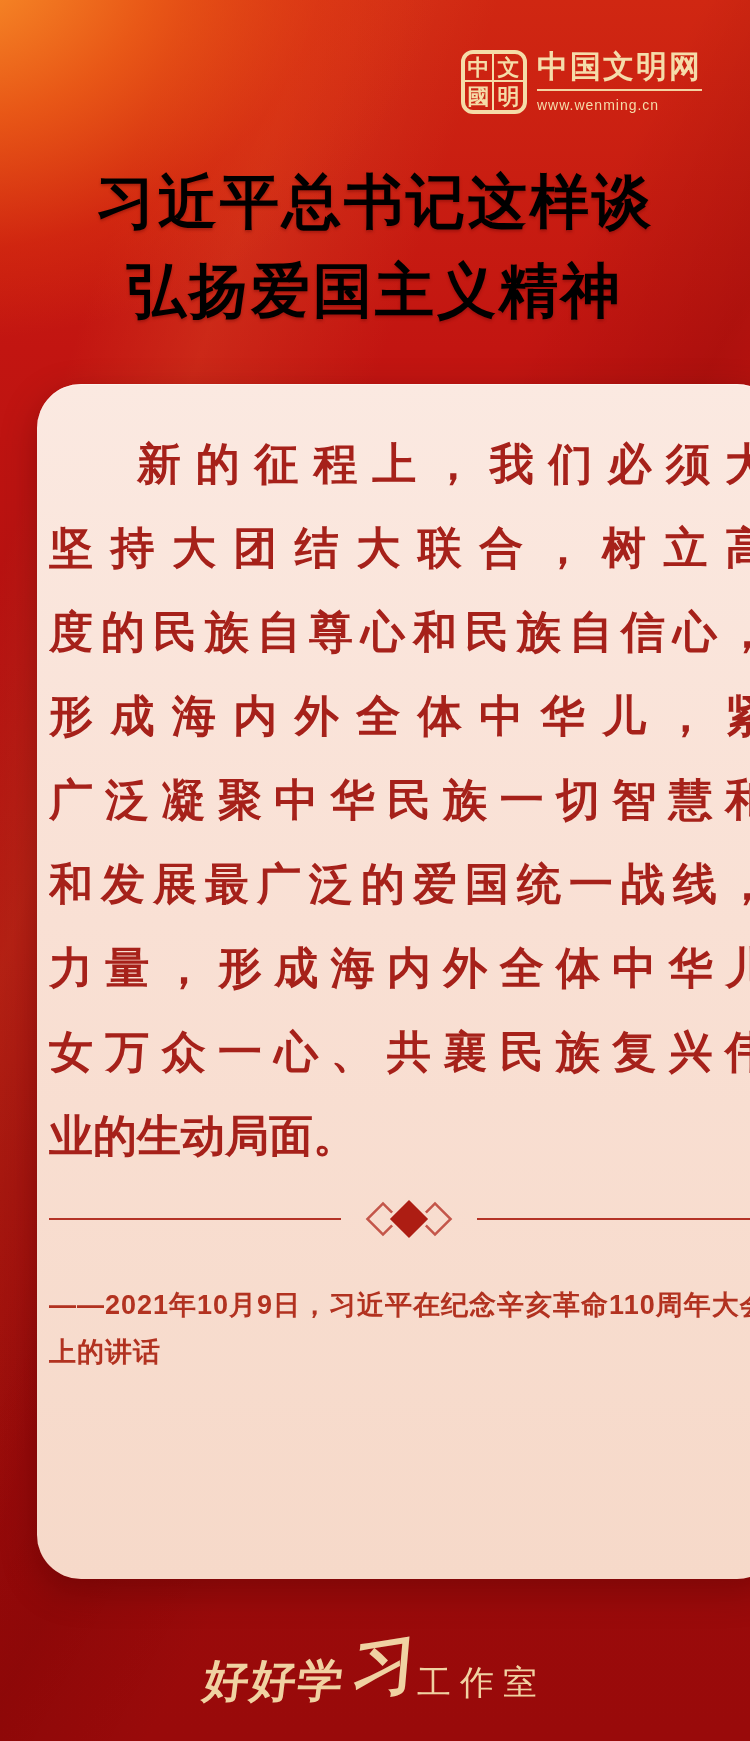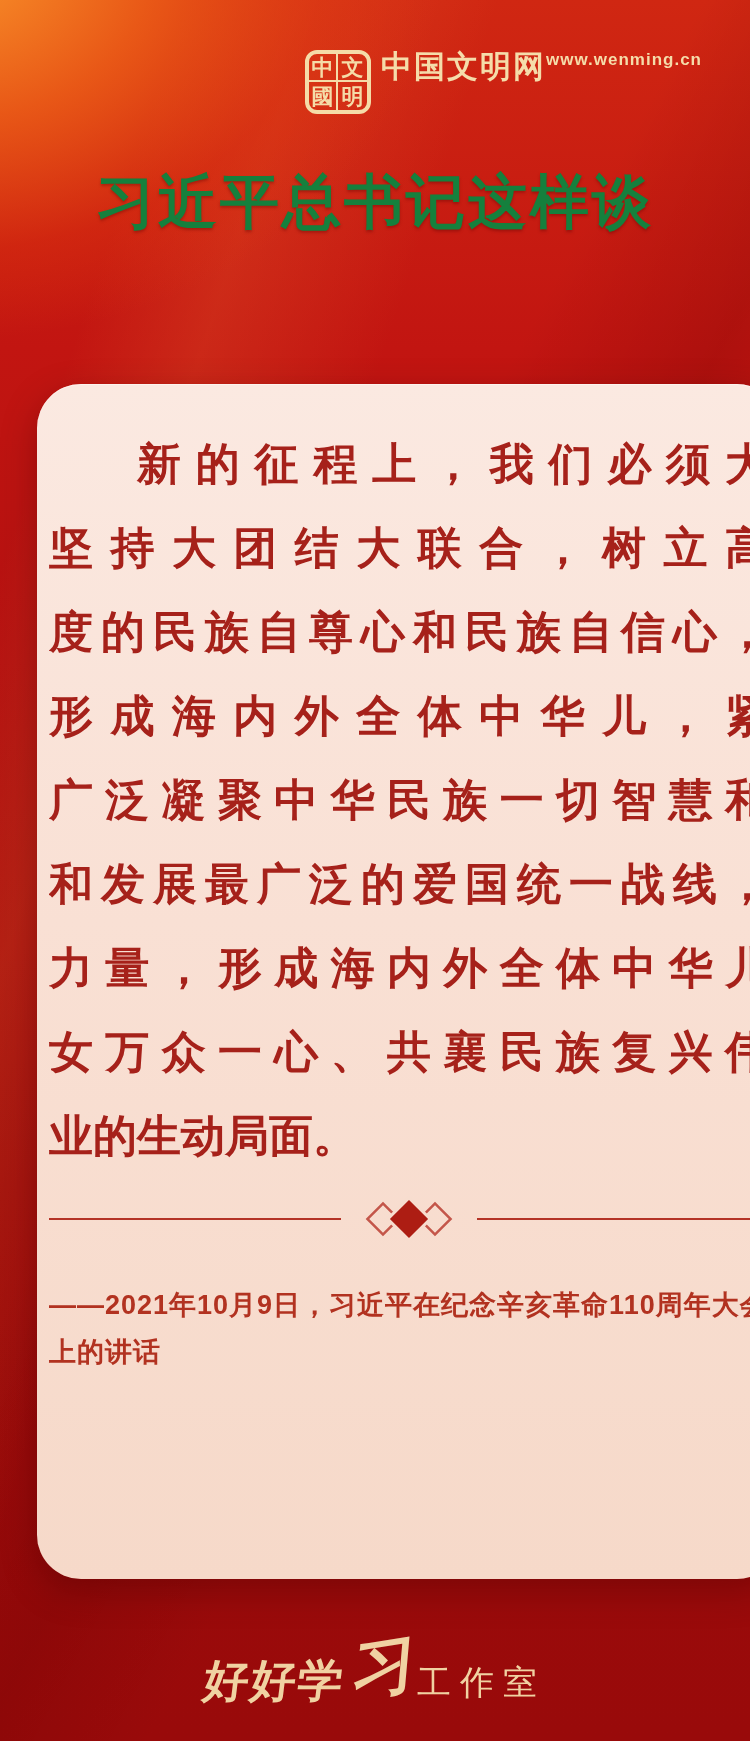--- a/index.html
+++ b/index.html
@@ -21,30 +21,30 @@
     display:grid;grid-template-columns:1fr 1fr;grid-template-rows:1fr 1fr;
     margin-right:10px;
   }
   .seal-cell{
     display:flex;align-items:center;justify-content:center;
     font-family:"DejaVu Serif",serif;font-weight:bold;font-size:22px;line-height:1;
     color:#f5dca8;
   }
   .seal-cell:nth-child(1),.seal-cell:nth-child(2){border-bottom:2px solid #f5dca8;}
   .seal-cell:nth-child(1),.seal-cell:nth-child(3){border-right:2px solid #f5dca8;}
-  .brand-text{display:flex;flex-direction:row;}
+  .brand-text{display:flex;flex-direction:column;}
   .site-name{font-size:31px;font-weight:bold;color:#f5dcaa;letter-spacing:2px;line-height:34px;}
   .brand-rule{height:2px;background:#f5dcaa;margin:5px 0 4px;opacity:.95;}
-  .site-url{font-size:17px;color:#f5dcaa;letter-spacing:1px;line-height:20px;font-weight:bold;}
+  .site-url{font-size:14px;color:#f5dcaa;letter-spacing:1px;line-height:20px;}
 
   
   .title{
     position:absolute;top:158px;left:0;width:750px;margin:0;
     text-align:center;font-size:59px;line-height:89px;font-weight:bold;
-    color:#15803d;letter-spacing:3px;
+    color:#000000;letter-spacing:3px;
     text-shadow:0 2px 3px rgba(90,0,0,.35);
   }
 
   
   .quote-card{
     position:absolute;left:37px;top:384px;width:744px;height:1195px;box-sizing:border-box;
     padding:38px 12px 0;border-radius:44px;
     background:linear-gradient(180deg,#fbe9e1 0%,#f9e0d4 45%,#f6d9c9 100%);
     box-shadow:0 12px 34px rgba(80,0,0,.38), inset 0 1px 0 rgba(255,255,255,.45);
   }
@@ -100,20 +100,21 @@
     </div>
     <div class="brand-text">
       <div class="site-name">中国文明网</div>
       <div class="brand-rule"></div>
       <div class="site-url">www.wenming.cn</div>
     </div>
   </header>
 
   <h1 class="title">
     <span>习近平总书记这样谈</span><br>
+    <span>弘扬爱国主义精神</span>
   </h1>
 
   <main class="quote-card">
     <div id="quote-lines">
         <div class="q-line first">新的征程上，我们必须大</div>
         <div class="q-line">坚持大团结大联合，树立高</div>
         <div class="q-line">度的民族自尊心和民族自信心，</div>
         <div class="q-line">形成海内外全体中华儿，紧</div>
         <div class="q-line">广泛凝聚中华民族一切智慧和</div>
         <div class="q-line">和发展最广泛的爱国统一战线，</div>

